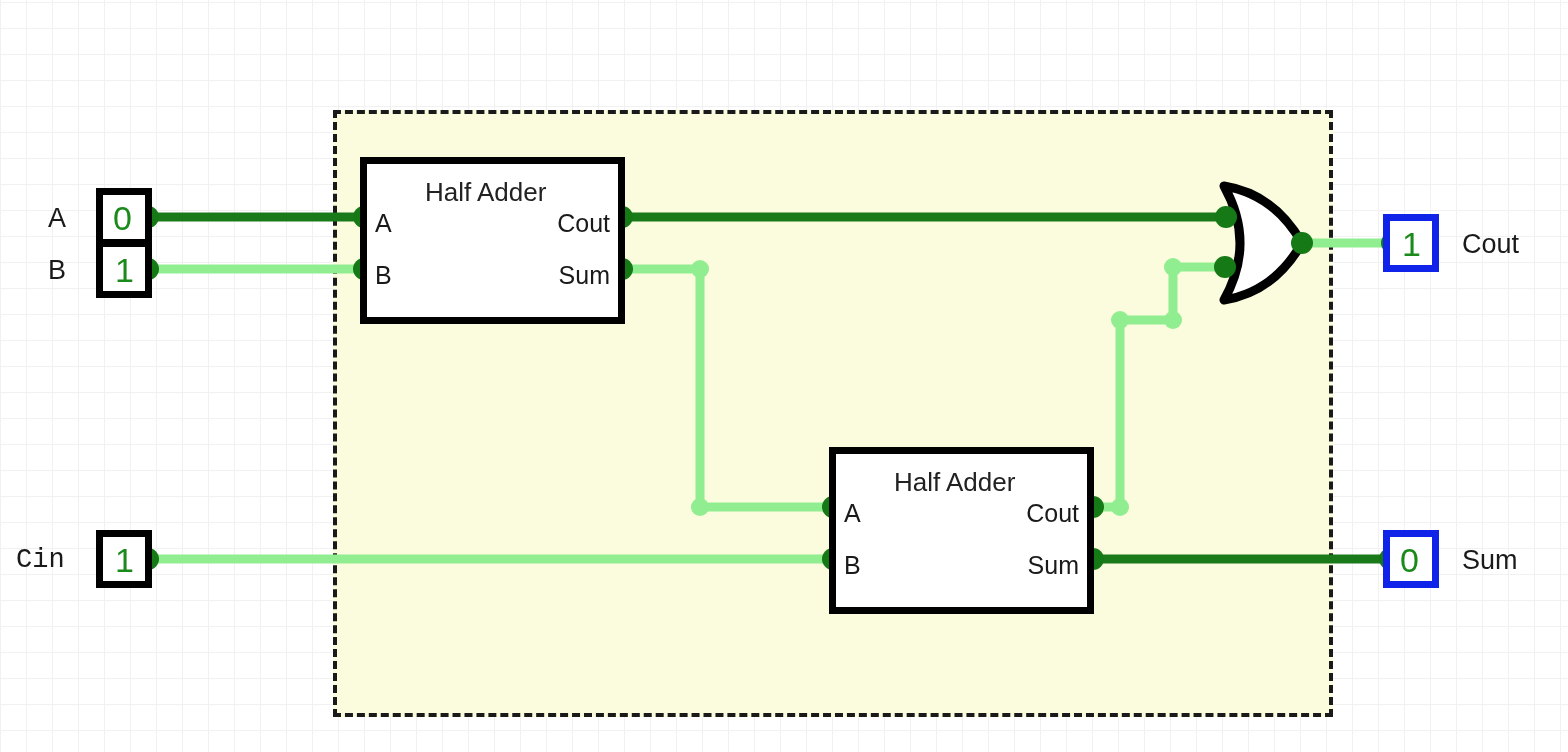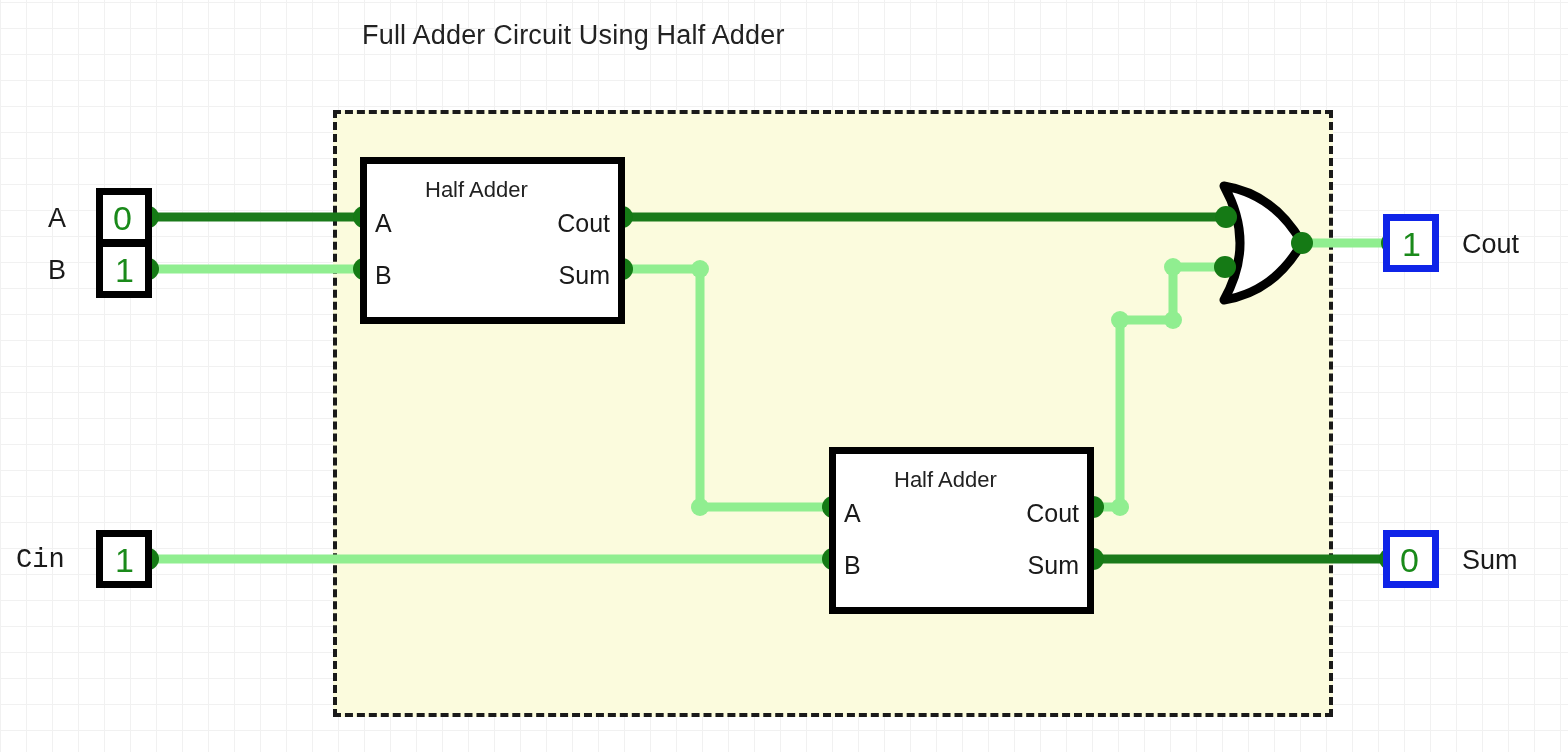--- a/index.html
+++ b/index.html
@@ -39,21 +39,21 @@
   .title-text {
     font-size: 27px;
     color: #222222;
     letter-spacing: 0.2px;
   }
   .io-name {
     font-size: 27px;
     color: #1a1a1a;
   }
   .block-title {
-    font-size: 22px;
+    font-size: 26px;
     color: #222222;
   }
   .pin-label {
     font-size: 25px;
     color: #1a1a1a;
   }
   .digit {
     position: absolute;
     font-size: 34px;
     line-height: 1;
@@ -131,21 +131,20 @@
     <circle cx="833" cy="559" r="11" fill="#157a15"></circle>
     <circle cx="1093" cy="507" r="11" fill="#157a15"></circle>
     <circle cx="1093" cy="559" r="11" fill="#157a15"></circle>
     <circle cx="1226" cy="217" r="11" fill="#157a15"></circle>
     <circle cx="1225" cy="267" r="11" fill="#157a15"></circle>
     <circle cx="1302" cy="243" r="11" fill="#157a15"></circle>
     <circle cx="1392" cy="243" r="11" fill="#157a15"></circle>
     <circle cx="1390" cy="559" r="11" fill="#157a15"></circle>
   </svg>
 
-  <div class="txt title-text" style="left:362px; top:20px;">Full Adder Circuit Using Half Adder</div>
 
   <div class="txt io-name" style="left:48px; top:203px;">A</div>
   <div class="sw-box" style="left:96px; top:188px; width:56px; height:58px;">
     <div class="digit" style="left:10px; top:6px;">0</div>
   </div>
 
   <div class="txt io-name" style="left:48px; top:255px;">B</div>
   <div class="sw-box" style="left:96px; top:240px; width:56px; height:58px;">
     <div class="digit" style="left:12px; top:6px;">1</div>
   </div>

